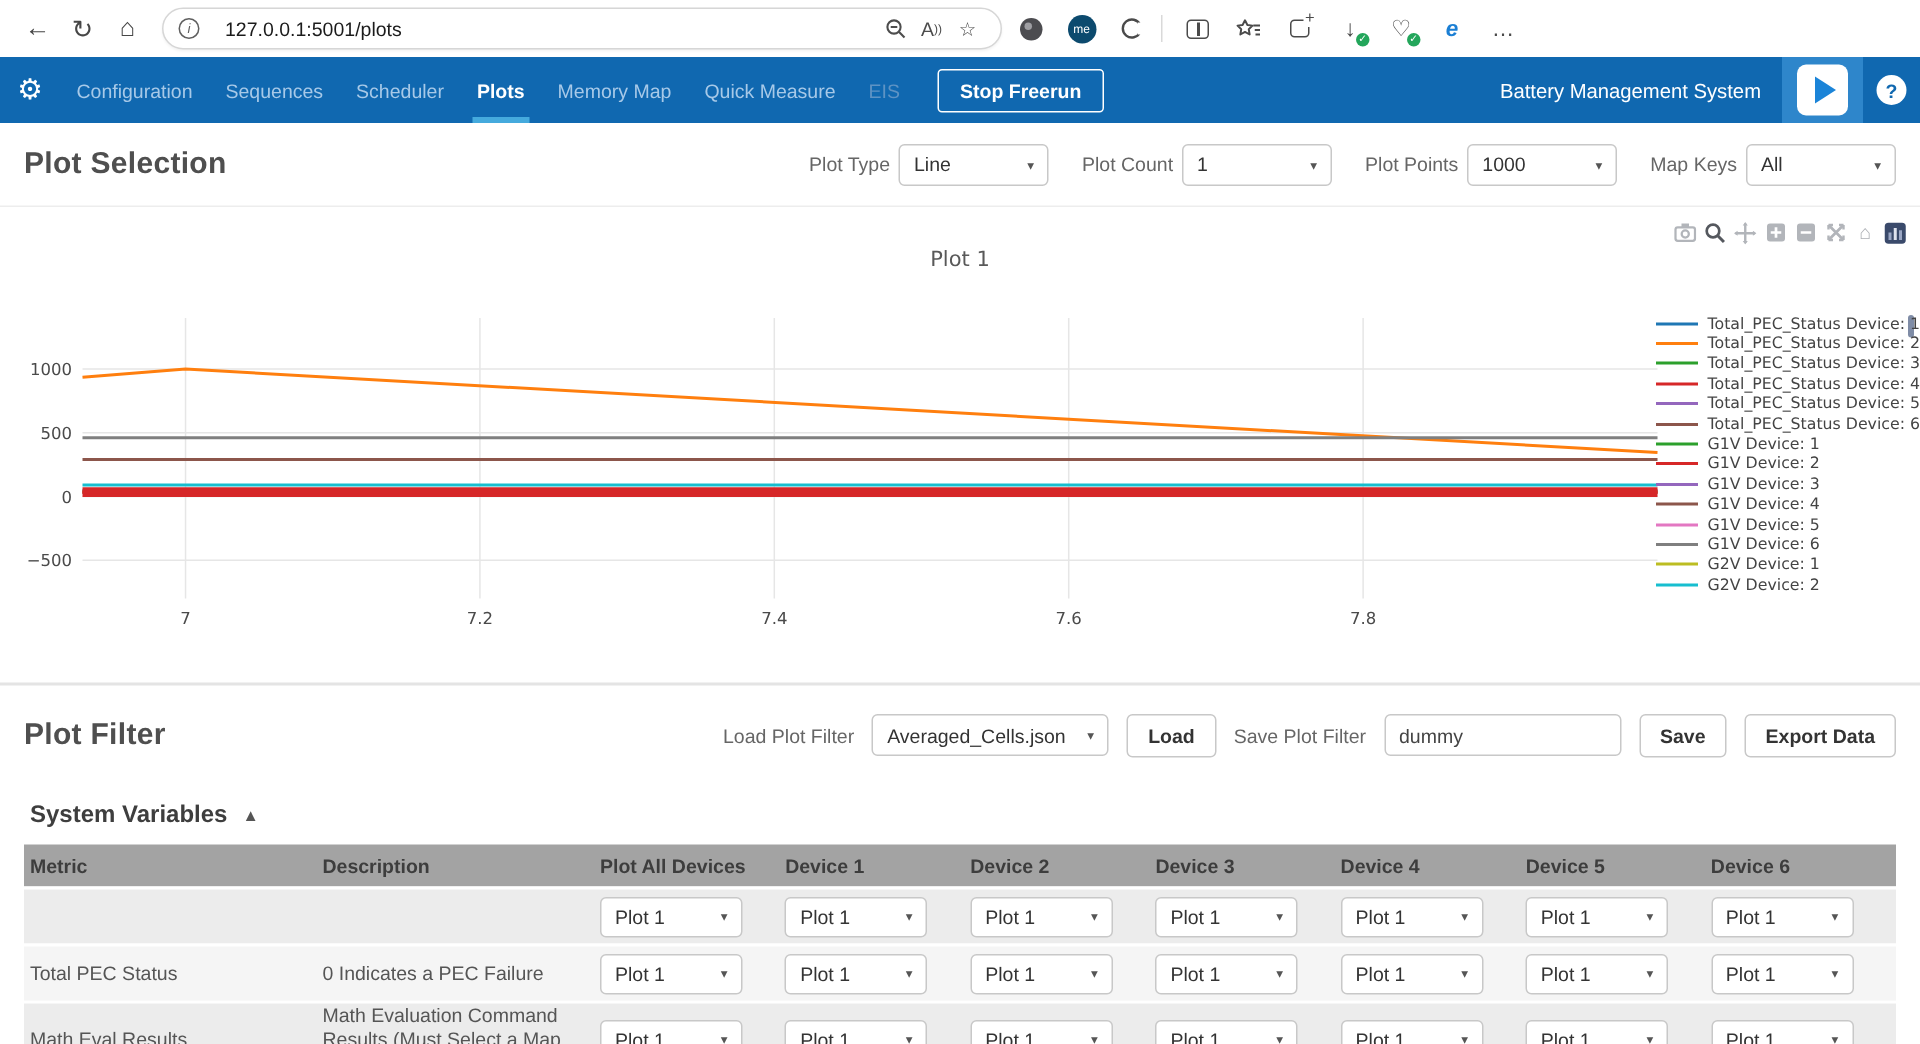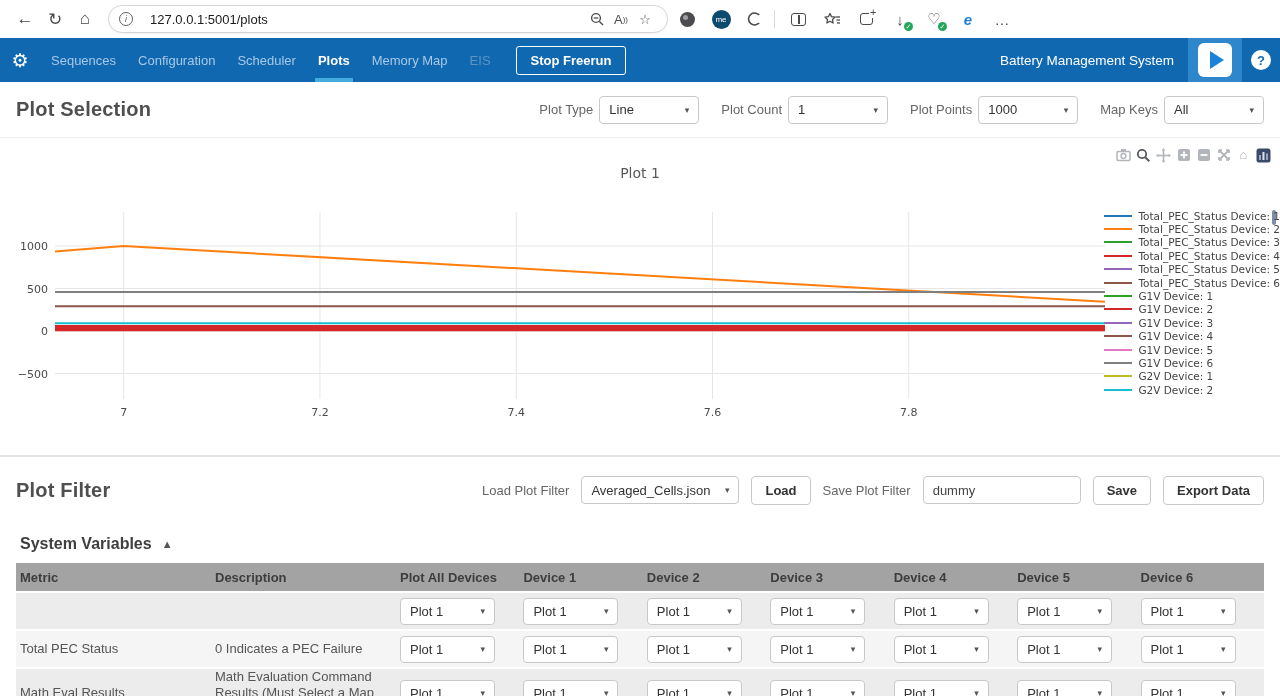--- a/index.html
+++ b/index.html
@@ -168,25 +168,26 @@
     </div>
   <div class="chrome-ic">
       <span class="edge-e">e</span>
     </div>
   <div class="chrome-ic">…</div>
 </div>
 
 <div class="appnav">
   <div class="gear">⚙</div>
   <div class="nav-items">
+      <div class="nav-item">Configuration</div>
       <div class="nav-item">Sequences</div>
-      <div class="nav-item">Configuration</div>
       <div class="nav-item">Scheduler</div>
       <div class="nav-item active">Plots</div>
       <div class="nav-item">Memory Map</div>
+      <div class="nav-item">Quick Measure</div>
       <div class="nav-item disabled">EIS</div>
     </div>
   <button class="stopbtn">Stop Freerun</button>
   <div class="nav-right">
     <span class="app-title">Battery Management System</span>
     <div class="play-tile">
       <div class="play-sq">
           <div class="play-tri"></div>
         </div>
     </div>

